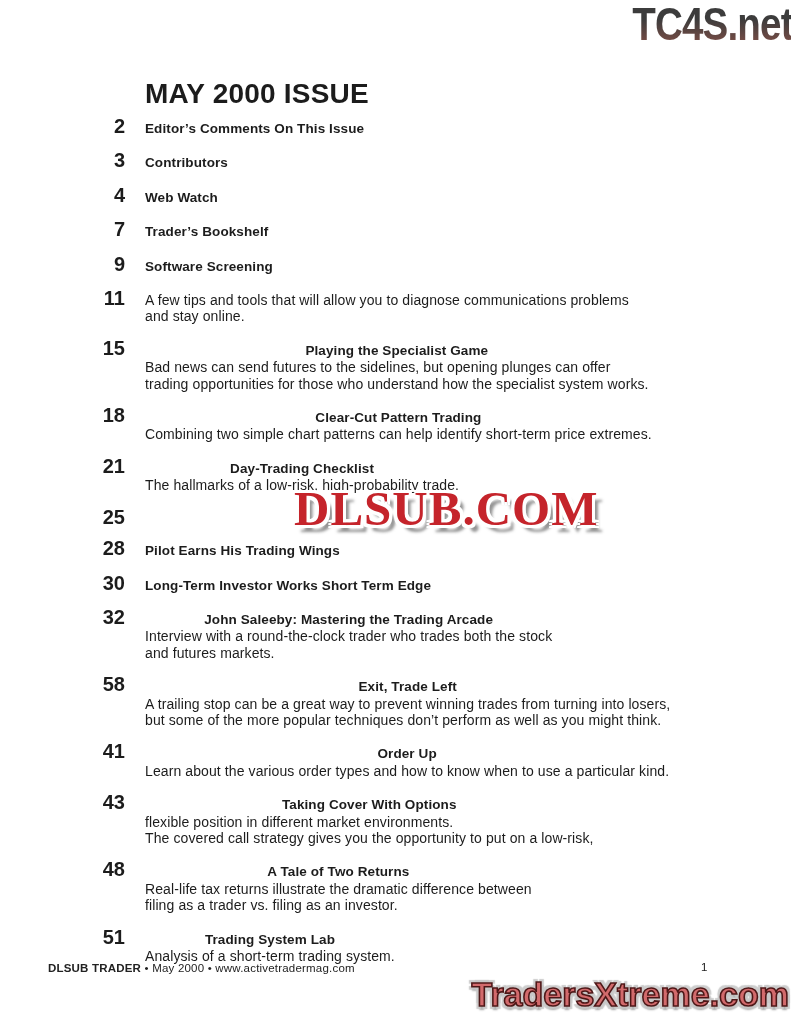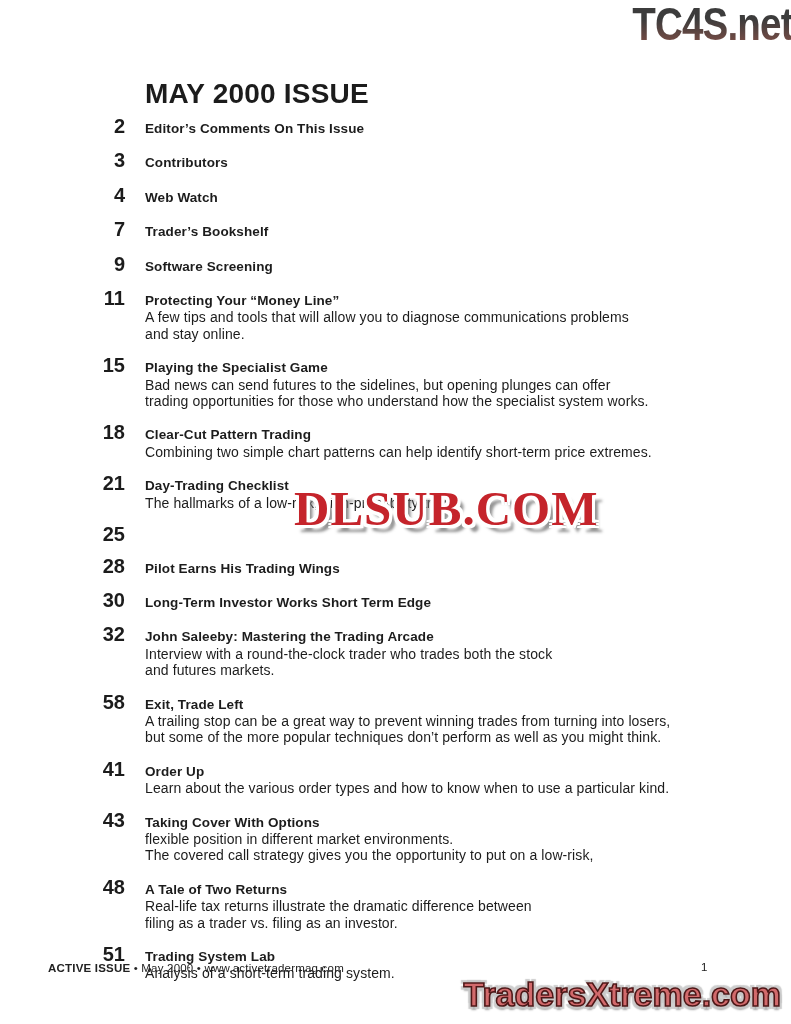--- a/index.html
+++ b/index.html
@@ -28,21 +28,21 @@
     font-family: "Liberation Serif", serif;
     font-size: 49px; font-weight: bold; letter-spacing: 1px;
     color: var(--dlsub-red);
     text-shadow:
       -3px -3px 0 #fff, 3px -3px 0 #fff, -3px 3px 0 #fff, 3px 3px 0 #fff,
       -3px 0 0 #fff, 3px 0 0 #fff, 0 -3px 0 #fff, 0 3px 0 #fff,
       6px 7px 3px rgba(120,120,120,0.8);
     margin-left: 40px;
   }
   .wm-tx {
-    top: 975px; right: 10px;
+    top: 975px; right: 2px;
     font-size: 34px; font-weight: bold; letter-spacing: 0px;
     color: var(--tx-fill);
     -webkit-text-stroke: 1.6px var(--tx-outline);
     text-shadow:
       -3px -3px 1px rgba(200,200,200,0.9), 3px -3px 1px rgba(200,200,200,0.9),
       -3px 3px 1px rgba(200,200,200,0.9), 3px 3px 1px rgba(200,200,200,0.9),
       0 4px 2px rgba(160,160,160,0.9);
   }
 
   
@@ -51,21 +51,21 @@
     margin: 0 0 14px 98px;
     font-size: 28px; font-weight: bold; letter-spacing: 0.2px;
     line-height: 20px;
   }
   .entry { display: flex; align-items: baseline; margin-bottom: 15px; }
   .num {
     width: 78px; text-align: right; flex: none;
     font-size: 20px; font-weight: bold; line-height: 16.4px;
   }
   .txt { margin-left: 20px; }
-  .entry-title { font-size: 13.5px; font-weight: bold; line-height: 16.4px; letter-spacing: 0.1px; }
+  .entry-title { font-size: 13.5px; font-weight: bold; line-height: 16.4px; letter-spacing: 0.1px; text-align: center; }
   .desc { font-size: 14px; line-height: 16.4px; letter-spacing: 0.1px; }
   .gap { display: inline-block; width: 295px; }
 
   
   .footer {
     position: absolute; left: 48px; top: 962px;
     font-size: 11.5px; letter-spacing: 0.2px; color: #222;
   }
   .footer .mag { font-weight: bold; }
   .pagenum {
@@ -109,21 +109,20 @@
         </div>
         <div class="entry">
           <div class="num">9</div>
           <div class="txt">
             <div class="entry-title">Software Screening</div>
           </div>
         </div>
         <div class="entry">
           <div class="num">11</div>
           <div class="txt">
-            <div class="entry-title">Protecting Your “Money Line”</div>
             <div class="desc">A few tips and tools that will allow you to diagnose communications problems</div>
             <div class="desc">and stay online.</div>
           </div>
         </div>
         <div class="entry">
           <div class="num">15</div>
           <div class="txt">
             <div class="entry-title">Playing the Specialist Game</div>
             <div class="desc">Bad news can send futures to the sidelines, but opening plunges can offer</div>
             <div class="desc">trading opportunities for those who understand how the specialist system works.</div>
@@ -203,21 +202,21 @@
             <div class="entry-title">Trading System Lab</div>
             <div class="desc">Analysis of a short-term trading system.</div>
           </div>
         </div>
       </div>
   </div>
 
   <div class="wm wm-dlsub">DLSUB.COM</div>
 
   <div class="footer">
-    <span class="mag">ACTIVE ISSUE</span>
+    <span class="mag">DLSUB TRADER</span>
     <span>•</span>
     <span>May 2000</span>
     <span>•</span>
     <span>www.activetradermag.com</span>
   </div>
   <div class="pagenum">1</div>
 
   <div class="wm wm-tx">TradersXtreme.com</div>
 
 </div>

